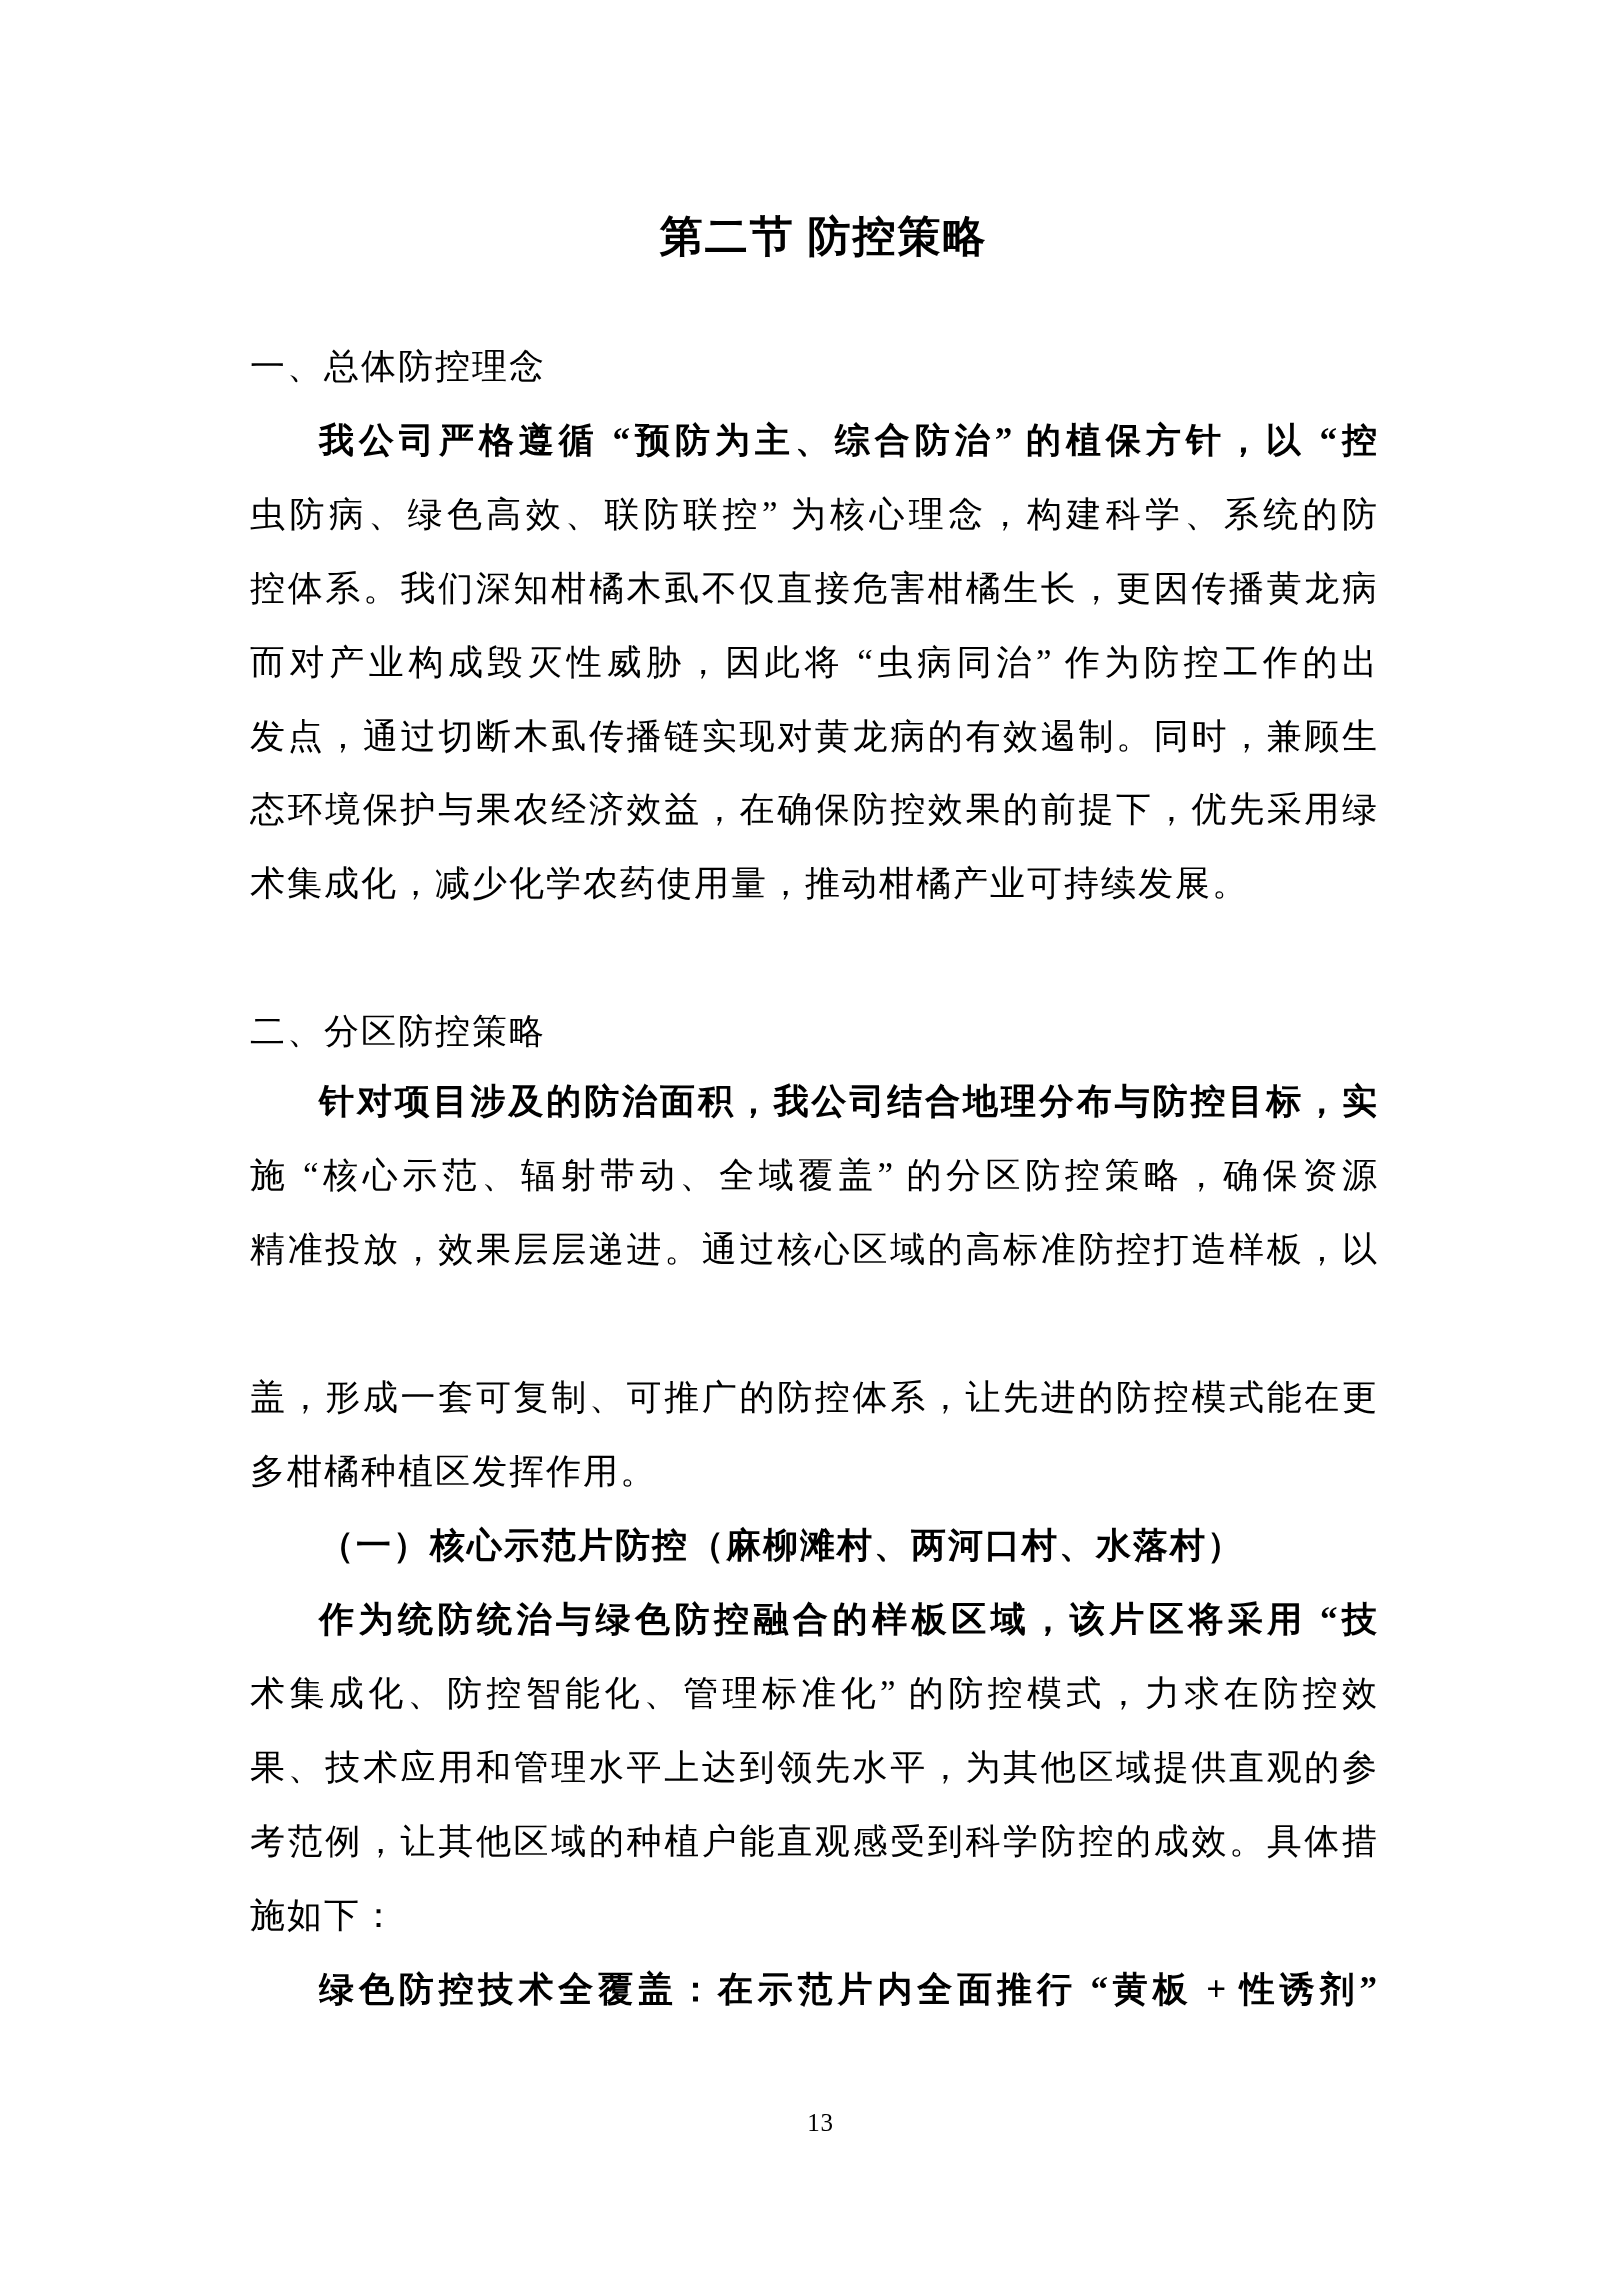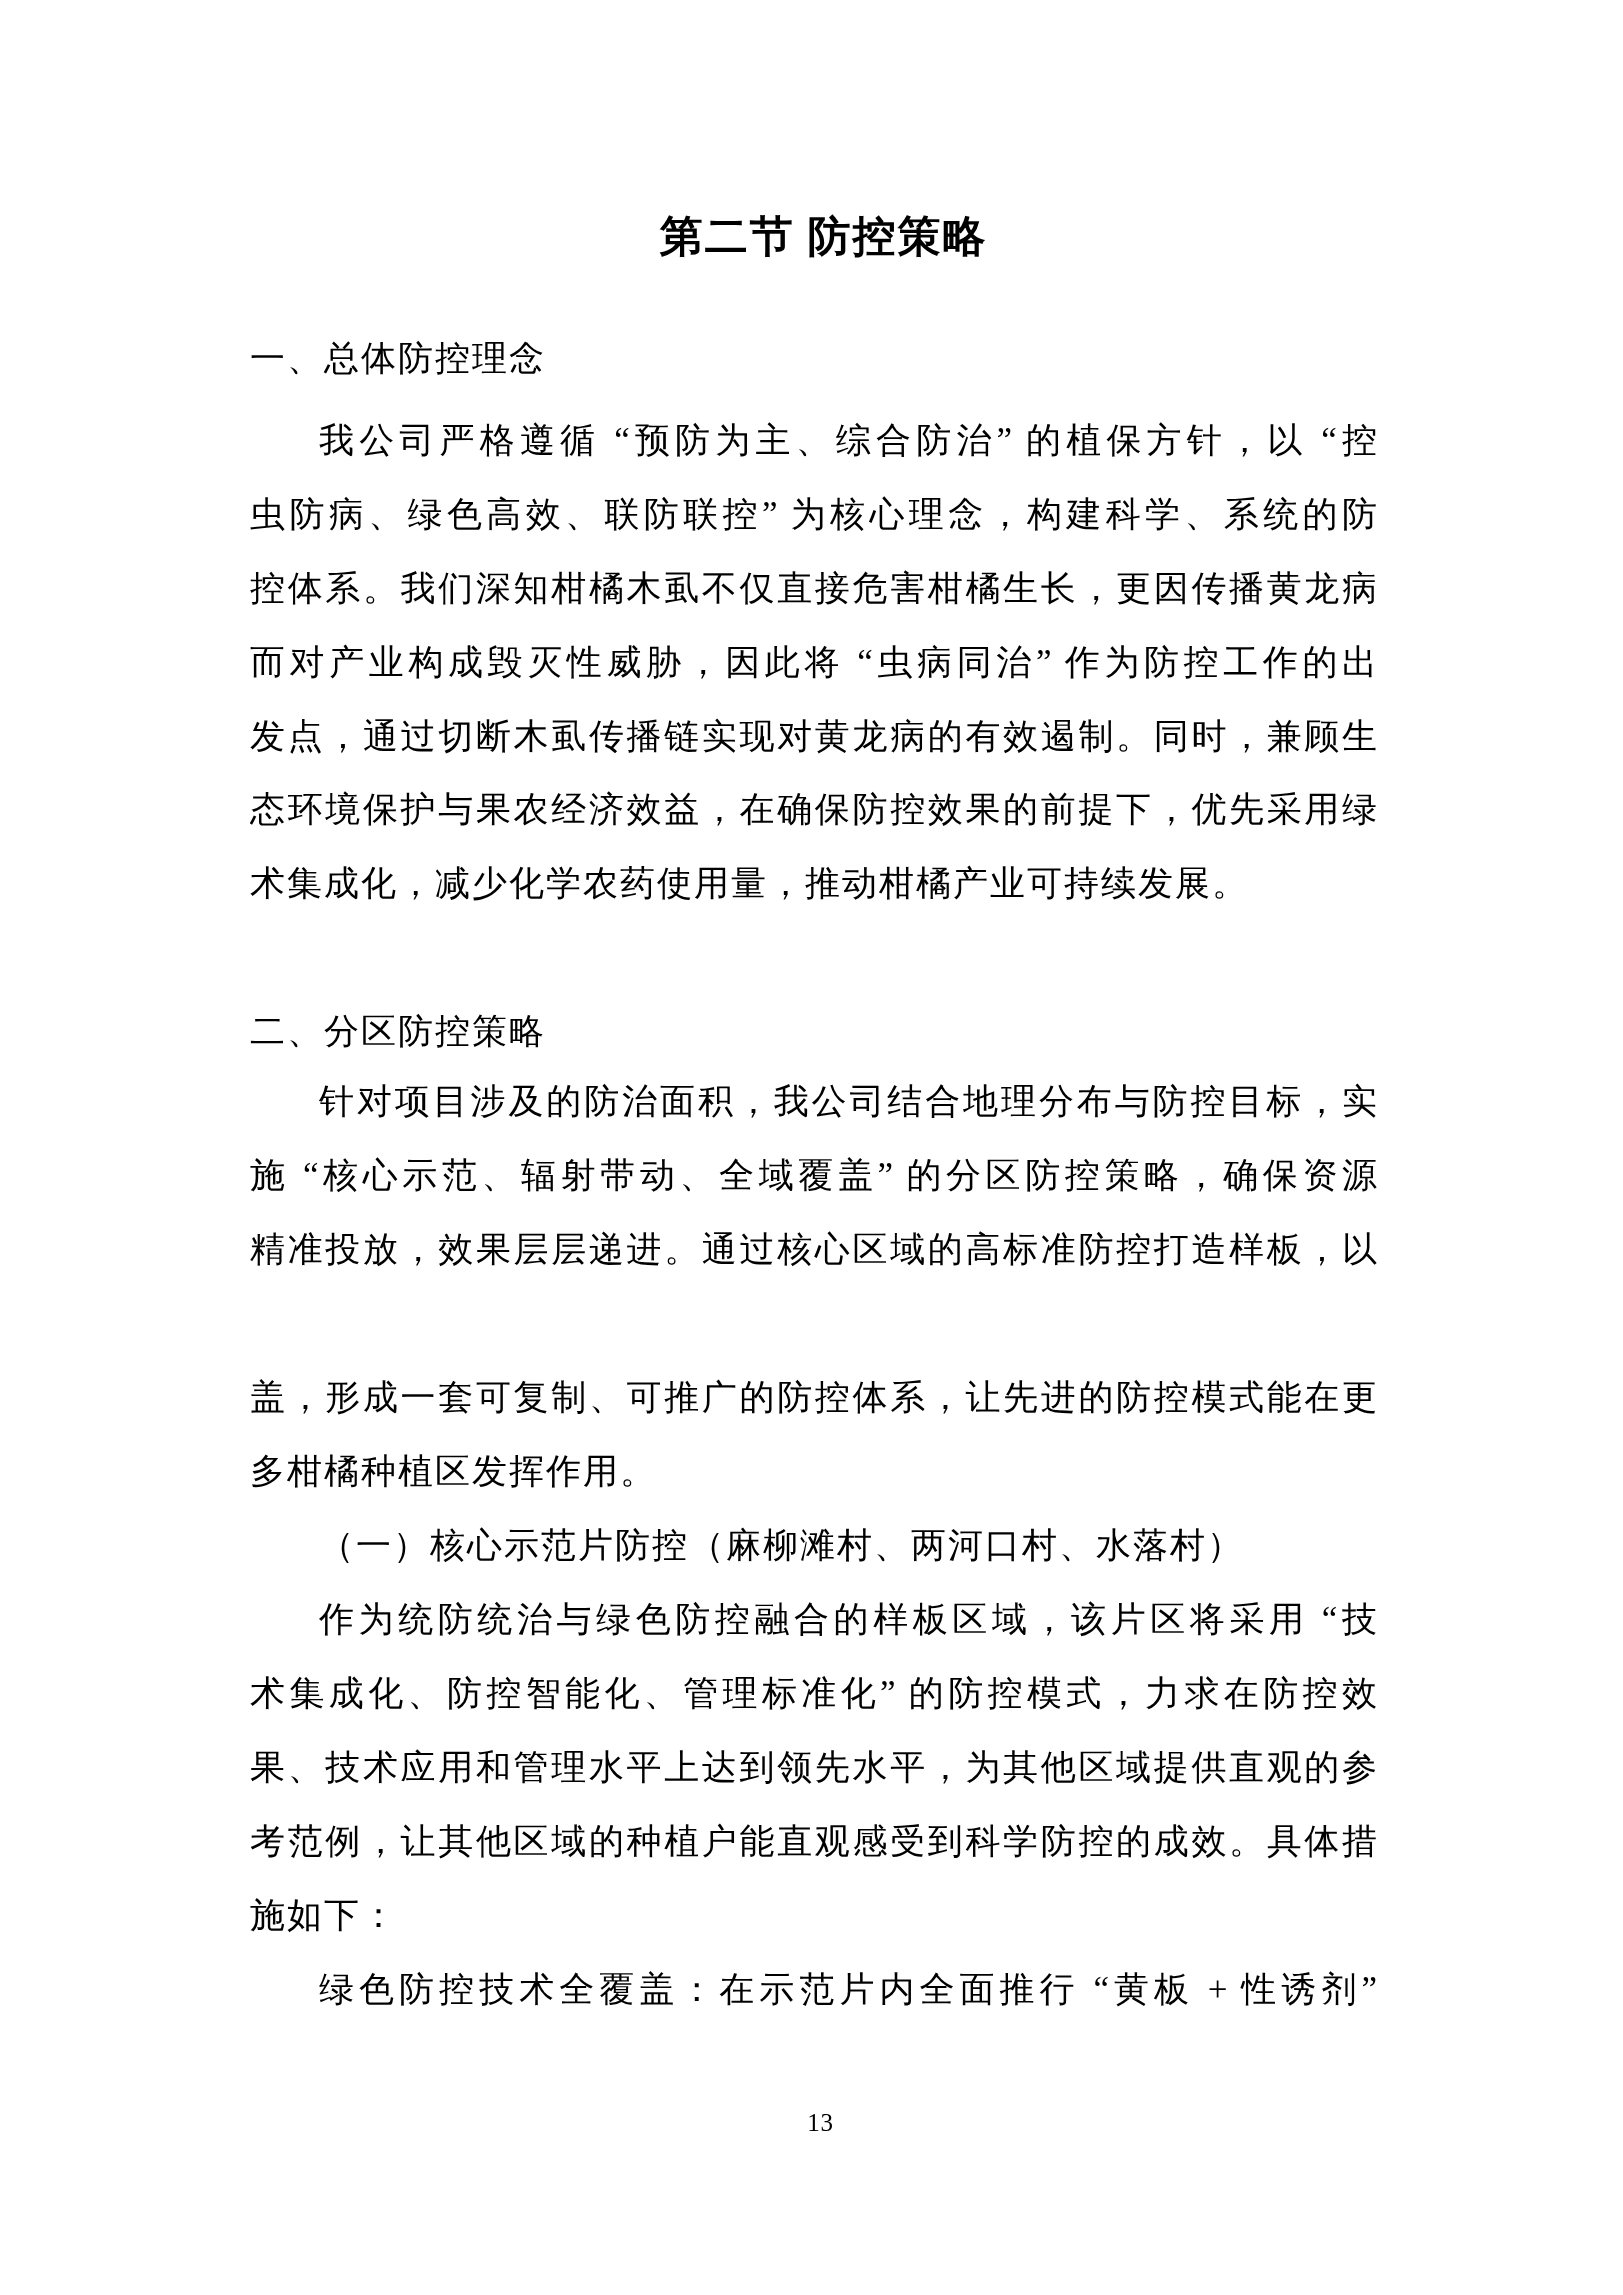--- a/index.html
+++ b/index.html
@@ -43,20 +43,21 @@
     text-align: justify;
     text-align-last: justify;
     letter-spacing: 0;
   }
   .no-just {
     text-align: left;
     letter-spacing: 2px;
   }
   .indent {
     padding-left: 69px;
+    font-weight: bold;
   }
   .indent-sm {
     padding-left: 7.9px;
   }
   .page-number {
     position: absolute;
     top: 2102px;
     left: 0;
     width: 100%;
     height: 42px;
@@ -67,21 +68,21 @@
     padding-left: 9px;
   }
 </style>
 </head>
 <body>
 
 <div class="page">
 
   <div class="doc-title">第二节 防控策略</div>
 
-  <div class="line no-just" style="top:322px">一、总体防控理念</div>
+  <div class="line no-just" style="top:330px">一、总体防控理念</div>
 
   <div class="line just indent" style="top:404px">我公司严格遵循 “预防为主、综合防治” 的植保方针，以 “控</div>
   <div class="line just" style="top:478px">虫防病、绿色高效、联防联控” 为核心理念，构建科学、系统的防</div>
   <div class="line just" style="top:552px">控体系。我们深知柑橘木虱不仅直接危害柑橘生长，更因传播黄龙病</div>
   <div class="line just" style="top:626px">而对产业构成毁灭性威胁，因此将 “虫病同治” 作为防控工作的出</div>
   <div class="line just" style="top:700px">发点，通过切断木虱传播链实现对黄龙病的有效遏制。同时，兼顾生</div>
   <div class="line just" style="top:773px">态环境保护与果农经济效益，在确保防控效果的前提下，优先采用绿</div>
   <div class="line no-just" style="top:847px">术集成化，减少化学农药使用量，推动柑橘产业可持续发展。</div>
 
   <div class="line no-just" style="top:995px">二、分区防控策略</div>

